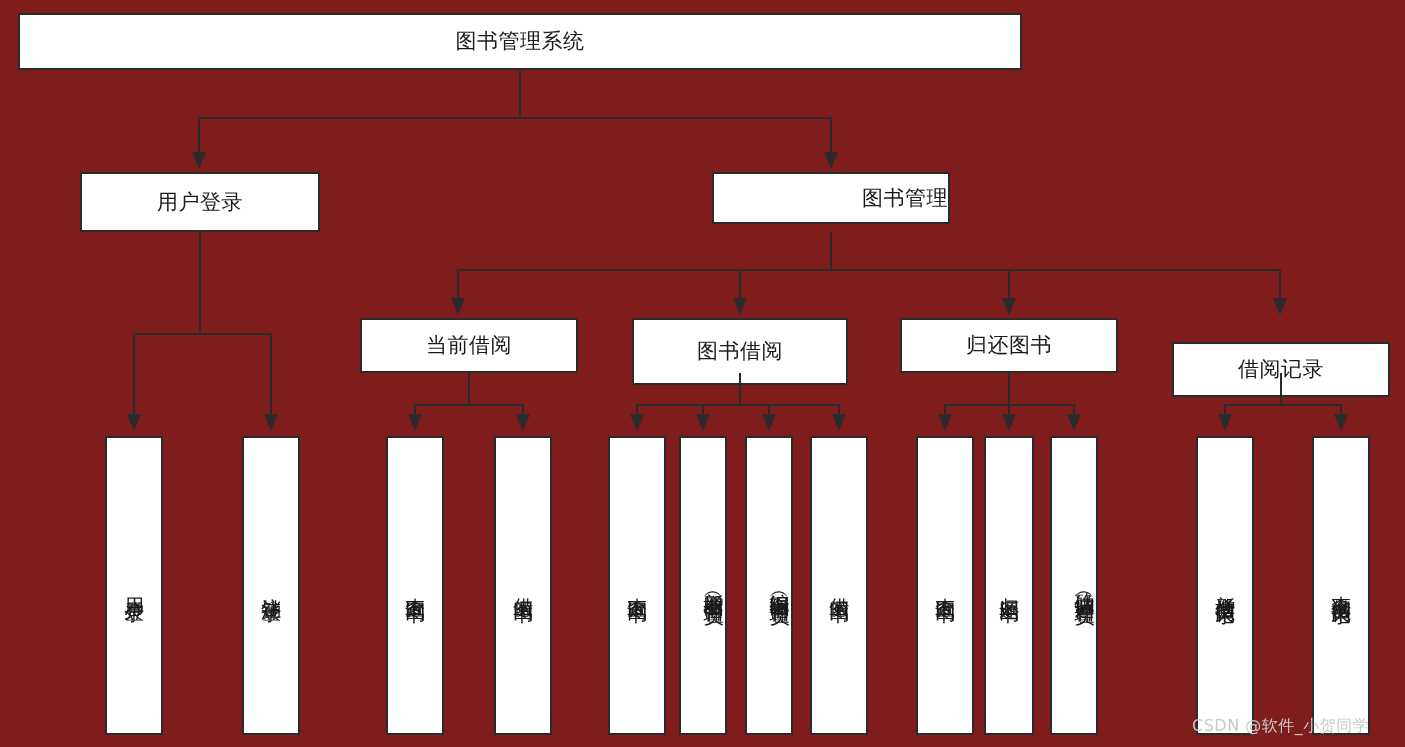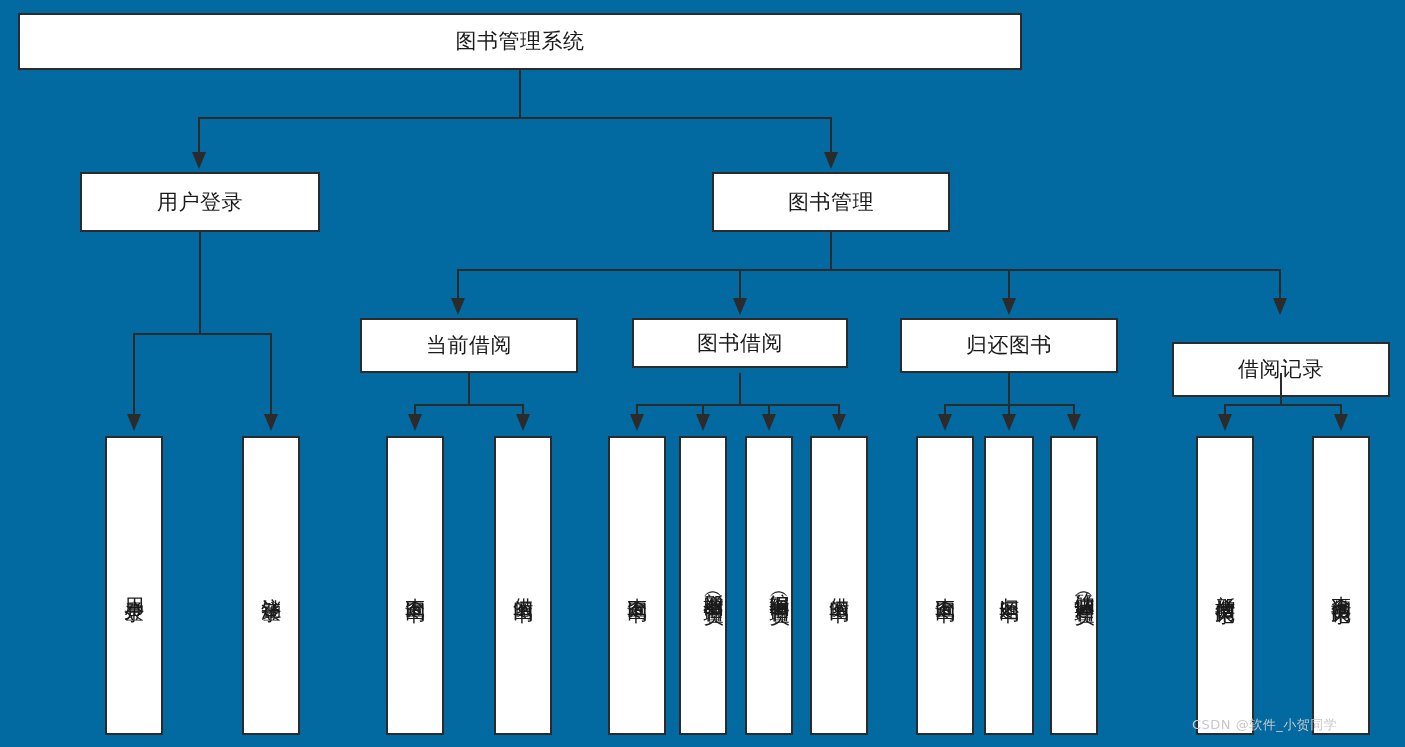--- a/index.html
+++ b/index.html
@@ -9,21 +9,21 @@
     background: #ffffff;
   }
   body {
     font-family: "DejaVu Sans", "Liberation Sans", sans-serif;
     color: #1a1a1a;
   }
   #canvas {
     position: relative;
     width: 1405px;
     height: 747px;
-    background: #0369a1;
+    background: #7f1d1d;
     overflow: hidden;
   }
   .node {
     position: absolute;
     box-sizing: border-box;
     border: 2px solid #2b2b2b;
     background: #ffffff;
     display: flex;
     align-items: center;
     justify-content: center;
@@ -63,21 +63,21 @@
   .arrow {
     position: absolute;
     width: 0;
     height: 0;
     border-left: 7px solid transparent;
     border-right: 7px solid transparent;
     border-top: 17px solid #2b2b2b;
   }
   .watermark {
     position: absolute;
-    font-size: 13px;
+    font-size: 16px;
     color: #c9c9c9;
     letter-spacing: 0.5px;
     white-space: nowrap;
     font-family: "DejaVu Sans", "Liberation Sans", sans-serif;
   }
 </style>
 </head>
 <body>
 
 <div id="canvas">
@@ -90,39 +90,39 @@
 
   <div class="edge edge-h" style="left:198px; top:117px; width:634px; height:2px;"></div>
   <div class="edge edge-v" style="left:198px; top:117px; width:2px; height:36px;"></div>
   <div class="edge edge-v" style="left:830px; top:117px; width:2px; height:36px;"></div>
   <div class="arrow" style="left:192px; top:152px;"></div>
   <div class="arrow" style="left:824px; top:152px;"></div>
 
   <div class="node node-h" style="left:80px; top:172px; width:240px; height:60px;">
     <span class="label">用户登录</span>
   </div>
-  <div class="node node-h" style="left:712px; top:172px; width:238px; height:60px;">
+  <div class="node node-h" style="left:712px; top:172px; width:238px; height:52px;justify-content:flex-end;">
     <span class="label">图书管理</span>
   </div>
 
   <div class="edge edge-v" style="left:830px; top:232px; width:2px; height:38px;"></div>
   <div class="edge edge-h" style="left:457px; top:269px; width:824px; height:2px;"></div>
   <div class="edge edge-v" style="left:457px; top:269px; width:2px; height:30px;"></div>
   <div class="edge edge-v" style="left:739px; top:269px; width:2px; height:30px;"></div>
   <div class="edge edge-v" style="left:1008px; top:269px; width:2px; height:30px;"></div>
   <div class="edge edge-v" style="left:1279px; top:269px; width:2px; height:30px;"></div>
   <div class="arrow" style="left:451px; top:298px;"></div>
   <div class="arrow" style="left:733px; top:298px;"></div>
   <div class="arrow" style="left:1002px; top:298px;"></div>
   <div class="arrow" style="left:1273px; top:298px;"></div>
 
   <div class="node node-h" style="left:360px; top:318px; width:218px; height:55px;">
     <span class="label">当前借阅</span>
   </div>
-  <div class="node node-h" style="left:632px; top:318px; width:216px; height:50px;">
+  <div class="node node-h" style="left:632px; top:318px; width:216px; height:67px;">
     <span class="label">图书借阅</span>
   </div>
   <div class="node node-h" style="left:900px; top:318px; width:218px; height:55px;">
     <span class="label">归还图书</span>
   </div>
   <div class="node node-h" style="left:1172px; top:318px; width:218px; height:55px;margin-top:24px;">
     <span class="label">借阅记录</span>
   </div>
 
   <div class="edge edge-v" style="left:199px; top:232px; width:2px; height:102px;"></div>

